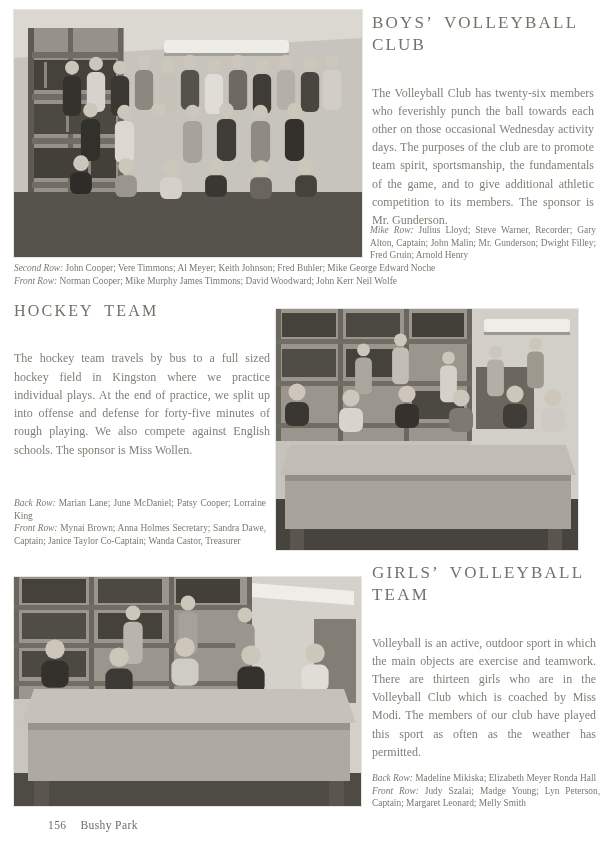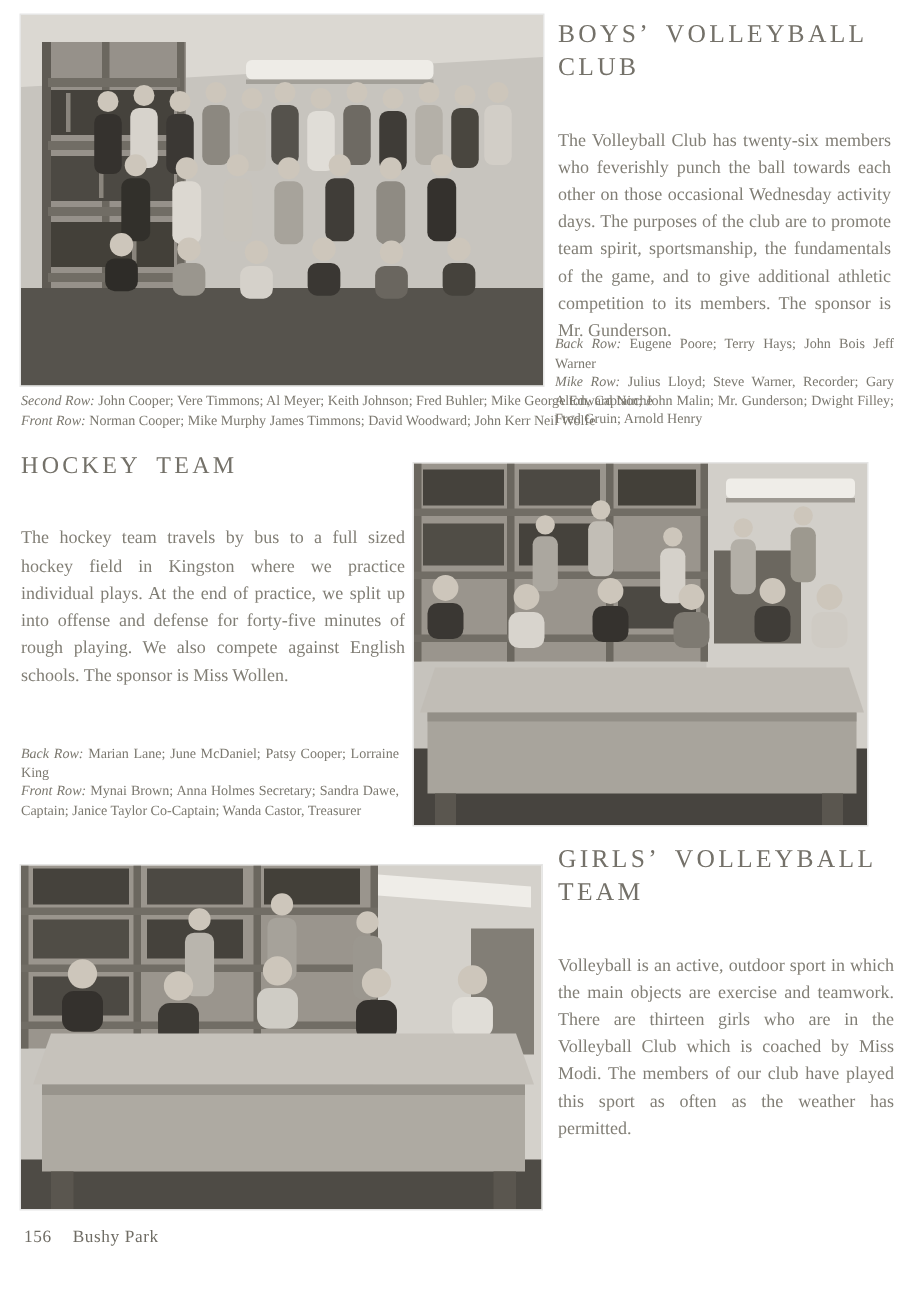--- a/index.html
+++ b/index.html
@@ -17,21 +17,21 @@
   }
   p.body{
     margin:28px 0 0 0;font-size:12px;line-height:1.52;
     text-align:justify;color:#817e75;
   }
   .cap{font-size:9.4px;line-height:1.34;color:#7b786f;margin:0;}
   .cap.just{text-align:justify;}
   .cap-label{font-style:italic;}
   .photo{display:block;box-shadow:0 0 0 1px rgba(90,86,80,.15);}
   .footer{font-size:11.5px;color:#6f6c64;letter-spacing:.4px;}
-  .footer .pgnum{margin-right:14px;}
+  .footer .pgnum{margin-right:14px;margin-left:32px;}
   .footer .book{}
   .wide-cap-line{white-space:nowrap;}
 </style>
 </head>
 <body>
 
 <svg width="0" height="0" style="position:absolute" aria-hidden="true">
   <defs>
     <symbol id="p-stand" viewBox="0 0 12 34">
       <circle cx="6" cy="4.5" r="4.2" fill="#cdc6bb"></circle>
@@ -100,21 +100,20 @@
       <use href="#p-sit" x="280" y="148" width="24" height="40" style="color:#45423c"></use>
     </g>
   </svg>
 
   <div class="abs" style="left:372px;top:12px;width:222px">
     <h1 class="head">BOYS’ VOLLEYBALL CLUB</h1>
     <p class="body">The Volleyball Club has twenty-six members who feverishly punch the ball towards each other on those occasional Wednesday activity days. The purposes of the club are to promote team spirit, sportsmanship, the fundamentals of the game, and to give additional athletic competition to its members. The sponsor is Mr. Gunderson.</p>
   </div>
 
   <div class="abs" style="left:370px;top:224px;width:226px">
-    <p class="cap just"><i class="cap-label">Back Row:</i> <span>Eugene Poore; Terry Hays; John Bois Jeff Warner</span></p>
     <p class="cap just"><i class="cap-label">Mike Row:</i> <span>Julius Lloyd; Steve Warner, Recorder; Gary Alton, Captain; John Malin; Mr. Gunderson; Dwight Filley; Fred Gruin; Arnold Henry</span></p>
   </div>
 
   <div class="abs" style="left:14px;top:262px;width:540px">
     <p class="cap wide-cap-line"><i class="cap-label">Second Row:</i> <span>John Cooper; Vere Timmons; Al Meyer; Keith Johnson; Fred Buhler; Mike George Edward Noche</span></p>
     <p class="cap wide-cap-line"><i class="cap-label">Front Row:</i> <span>Norman Cooper; Mike Murphy James Timmons; David Woodward; John Kerr Neil Wolfe</span></p>
   </div>
 
   <div class="abs" style="left:14px;top:301px;width:256px">
     <h1 class="head" style="font-size:16px">HOCKEY TEAM</h1>
@@ -219,18 +218,22 @@
       <rect x="20" y="204" width="15" height="25" fill="#5a564f"></rect>
       <rect x="315" y="204" width="15" height="25" fill="#5a564f"></rect>
     </g>
   </svg>
 
   <div class="abs" style="left:372px;top:562px;width:224px">
     <h1 class="head">GIRLS’ VOLLEYBALL TEAM</h1>
     <p class="body">Volleyball is an active, outdoor sport in which the main objects are exercise and teamwork. There are thirteen girls who are in the Volleyball Club which is coached by Miss Modi. The members of our club have played this sport as often as the weather has permitted.</p>
   </div>
 
+  <div class="abs" style="left:372px;top:772px;width:228px">
+    <p class="cap just"><i class="cap-label">Back Row:</i> <span>Madeline Mikiska; Elizabeth Meyer Ronda Hall</span></p>
+    <p class="cap just"><i class="cap-label">Front Row:</i> <span>Judy Szalai; Madge Young; Lyn Peterson, Captain; Margaret Leonard; Melly Smith</span></p>
+  </div>
 
   <div class="abs footer" style="left:16px;top:819px">
     <span class="pgnum">156</span><span class="book">Bushy Park</span>
   </div>
 
 </div>
 
 </body></html>

